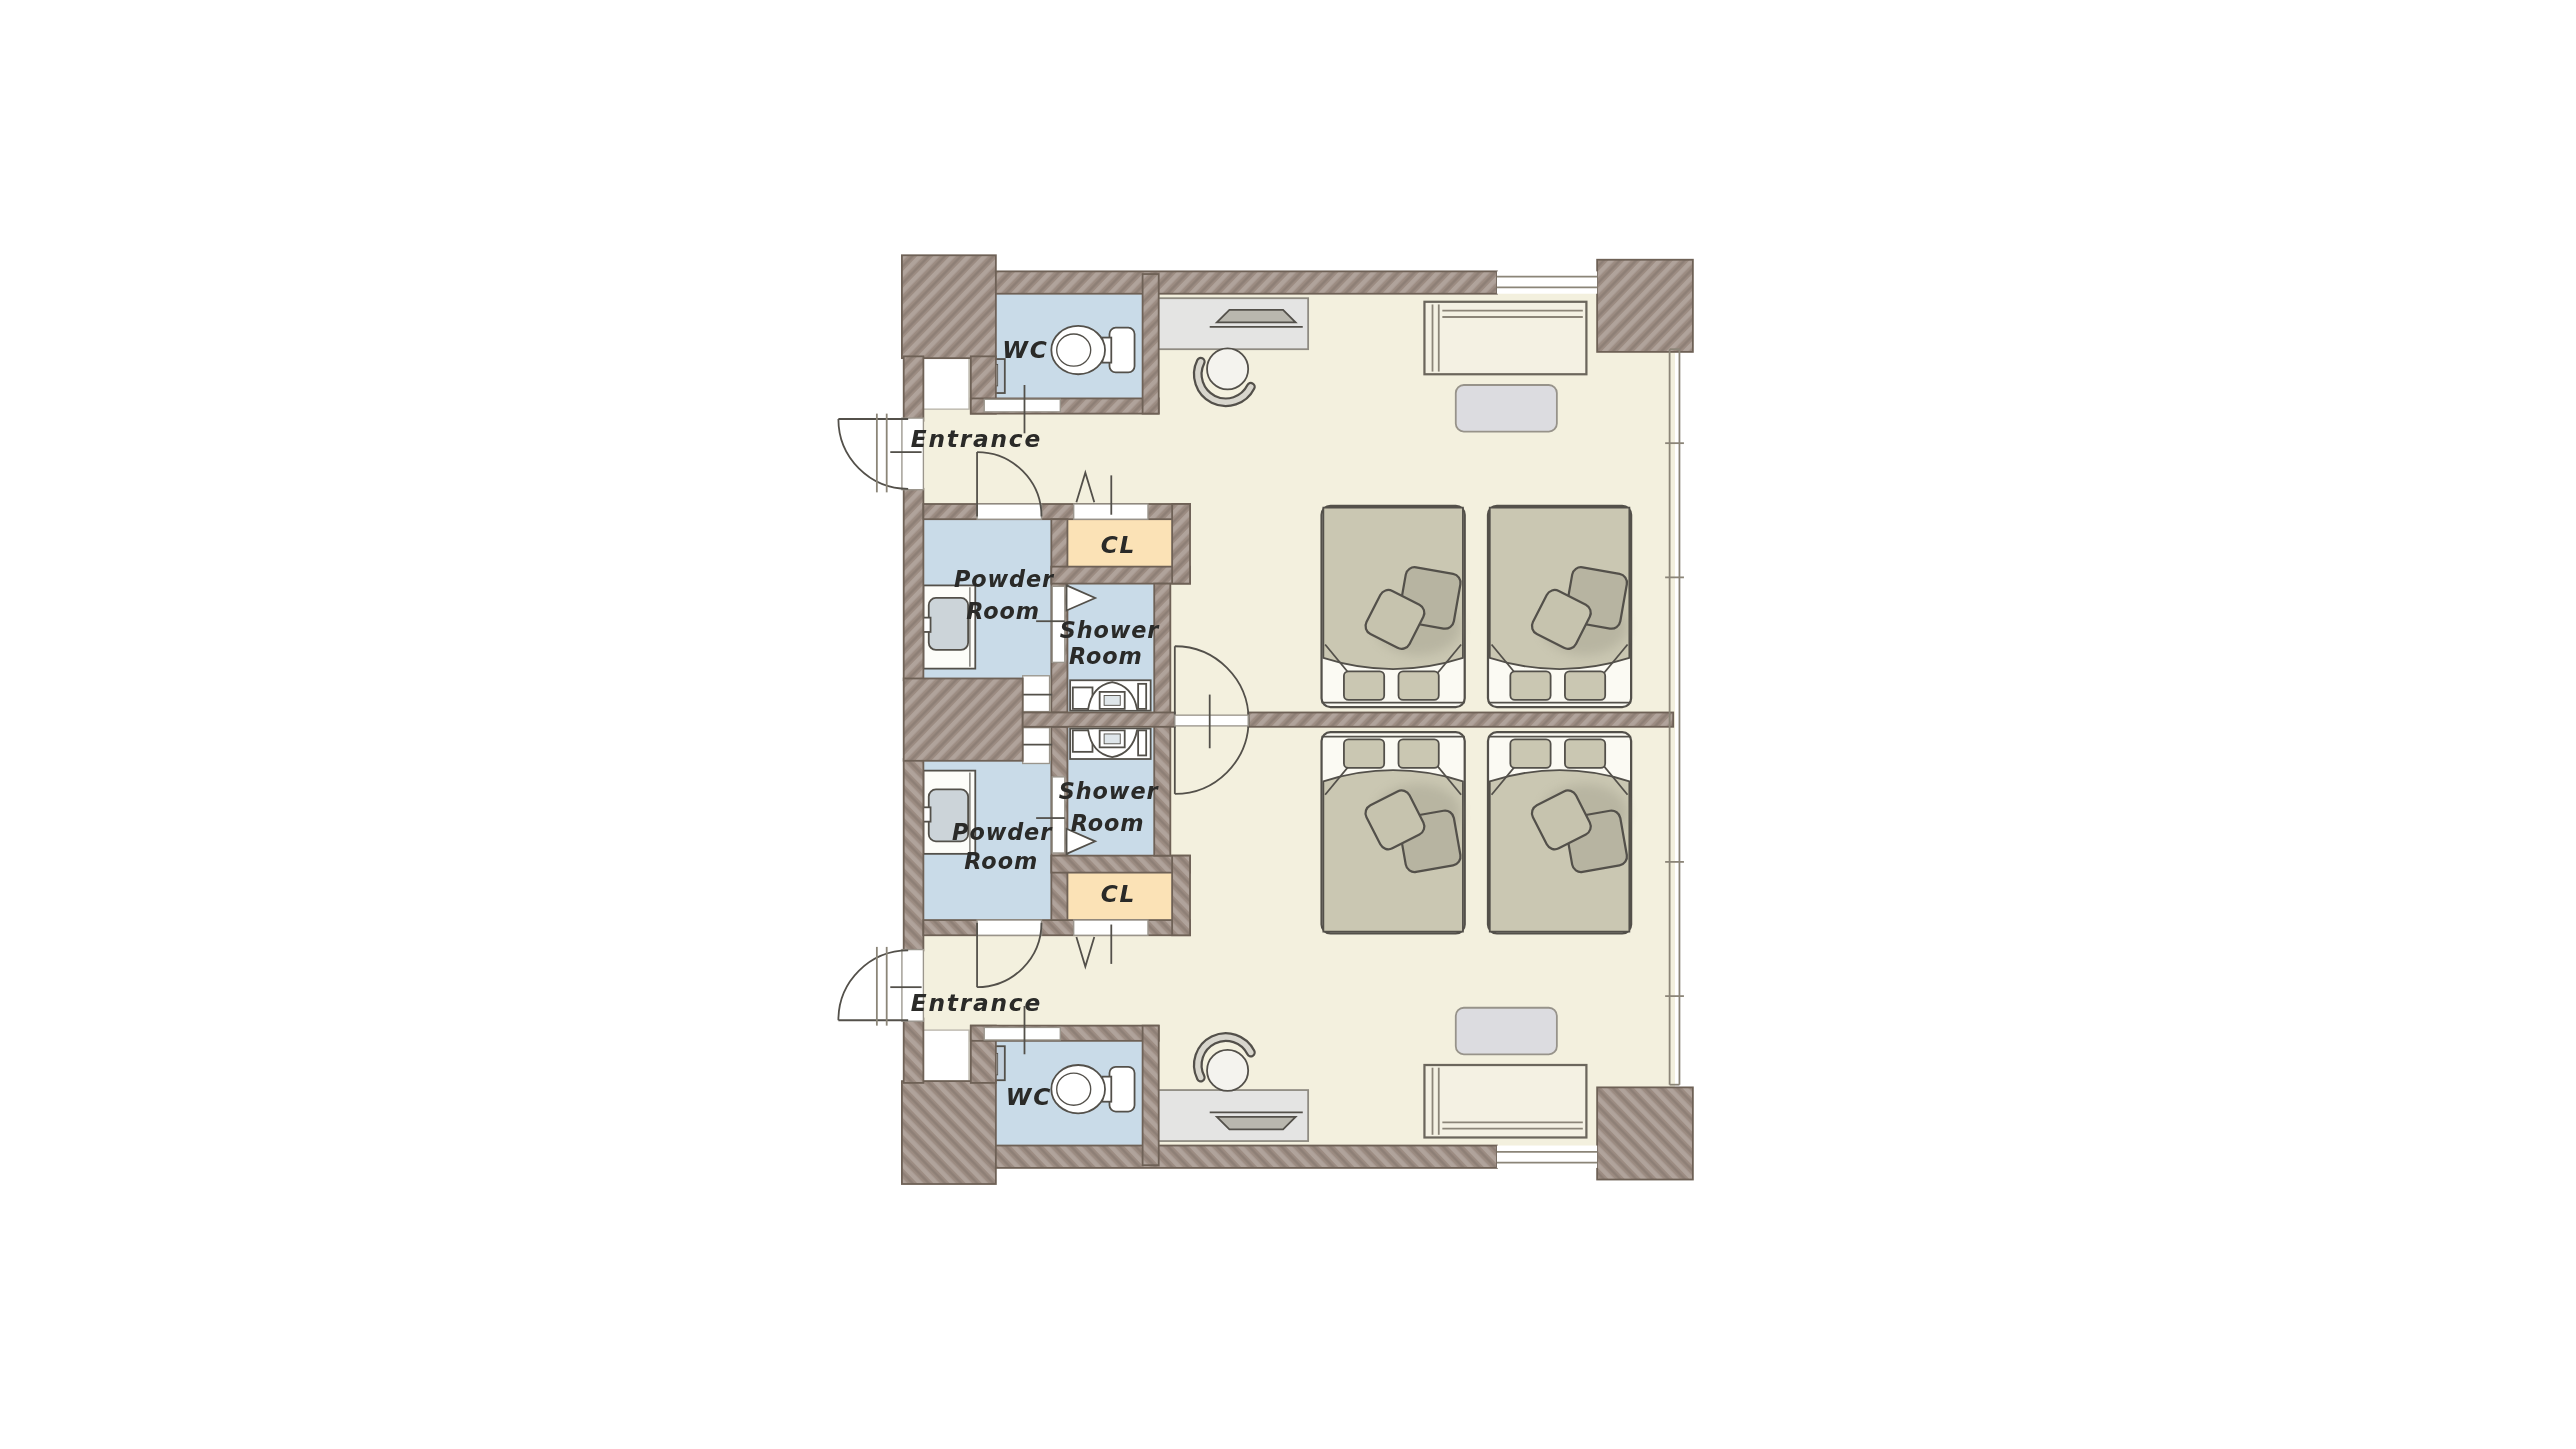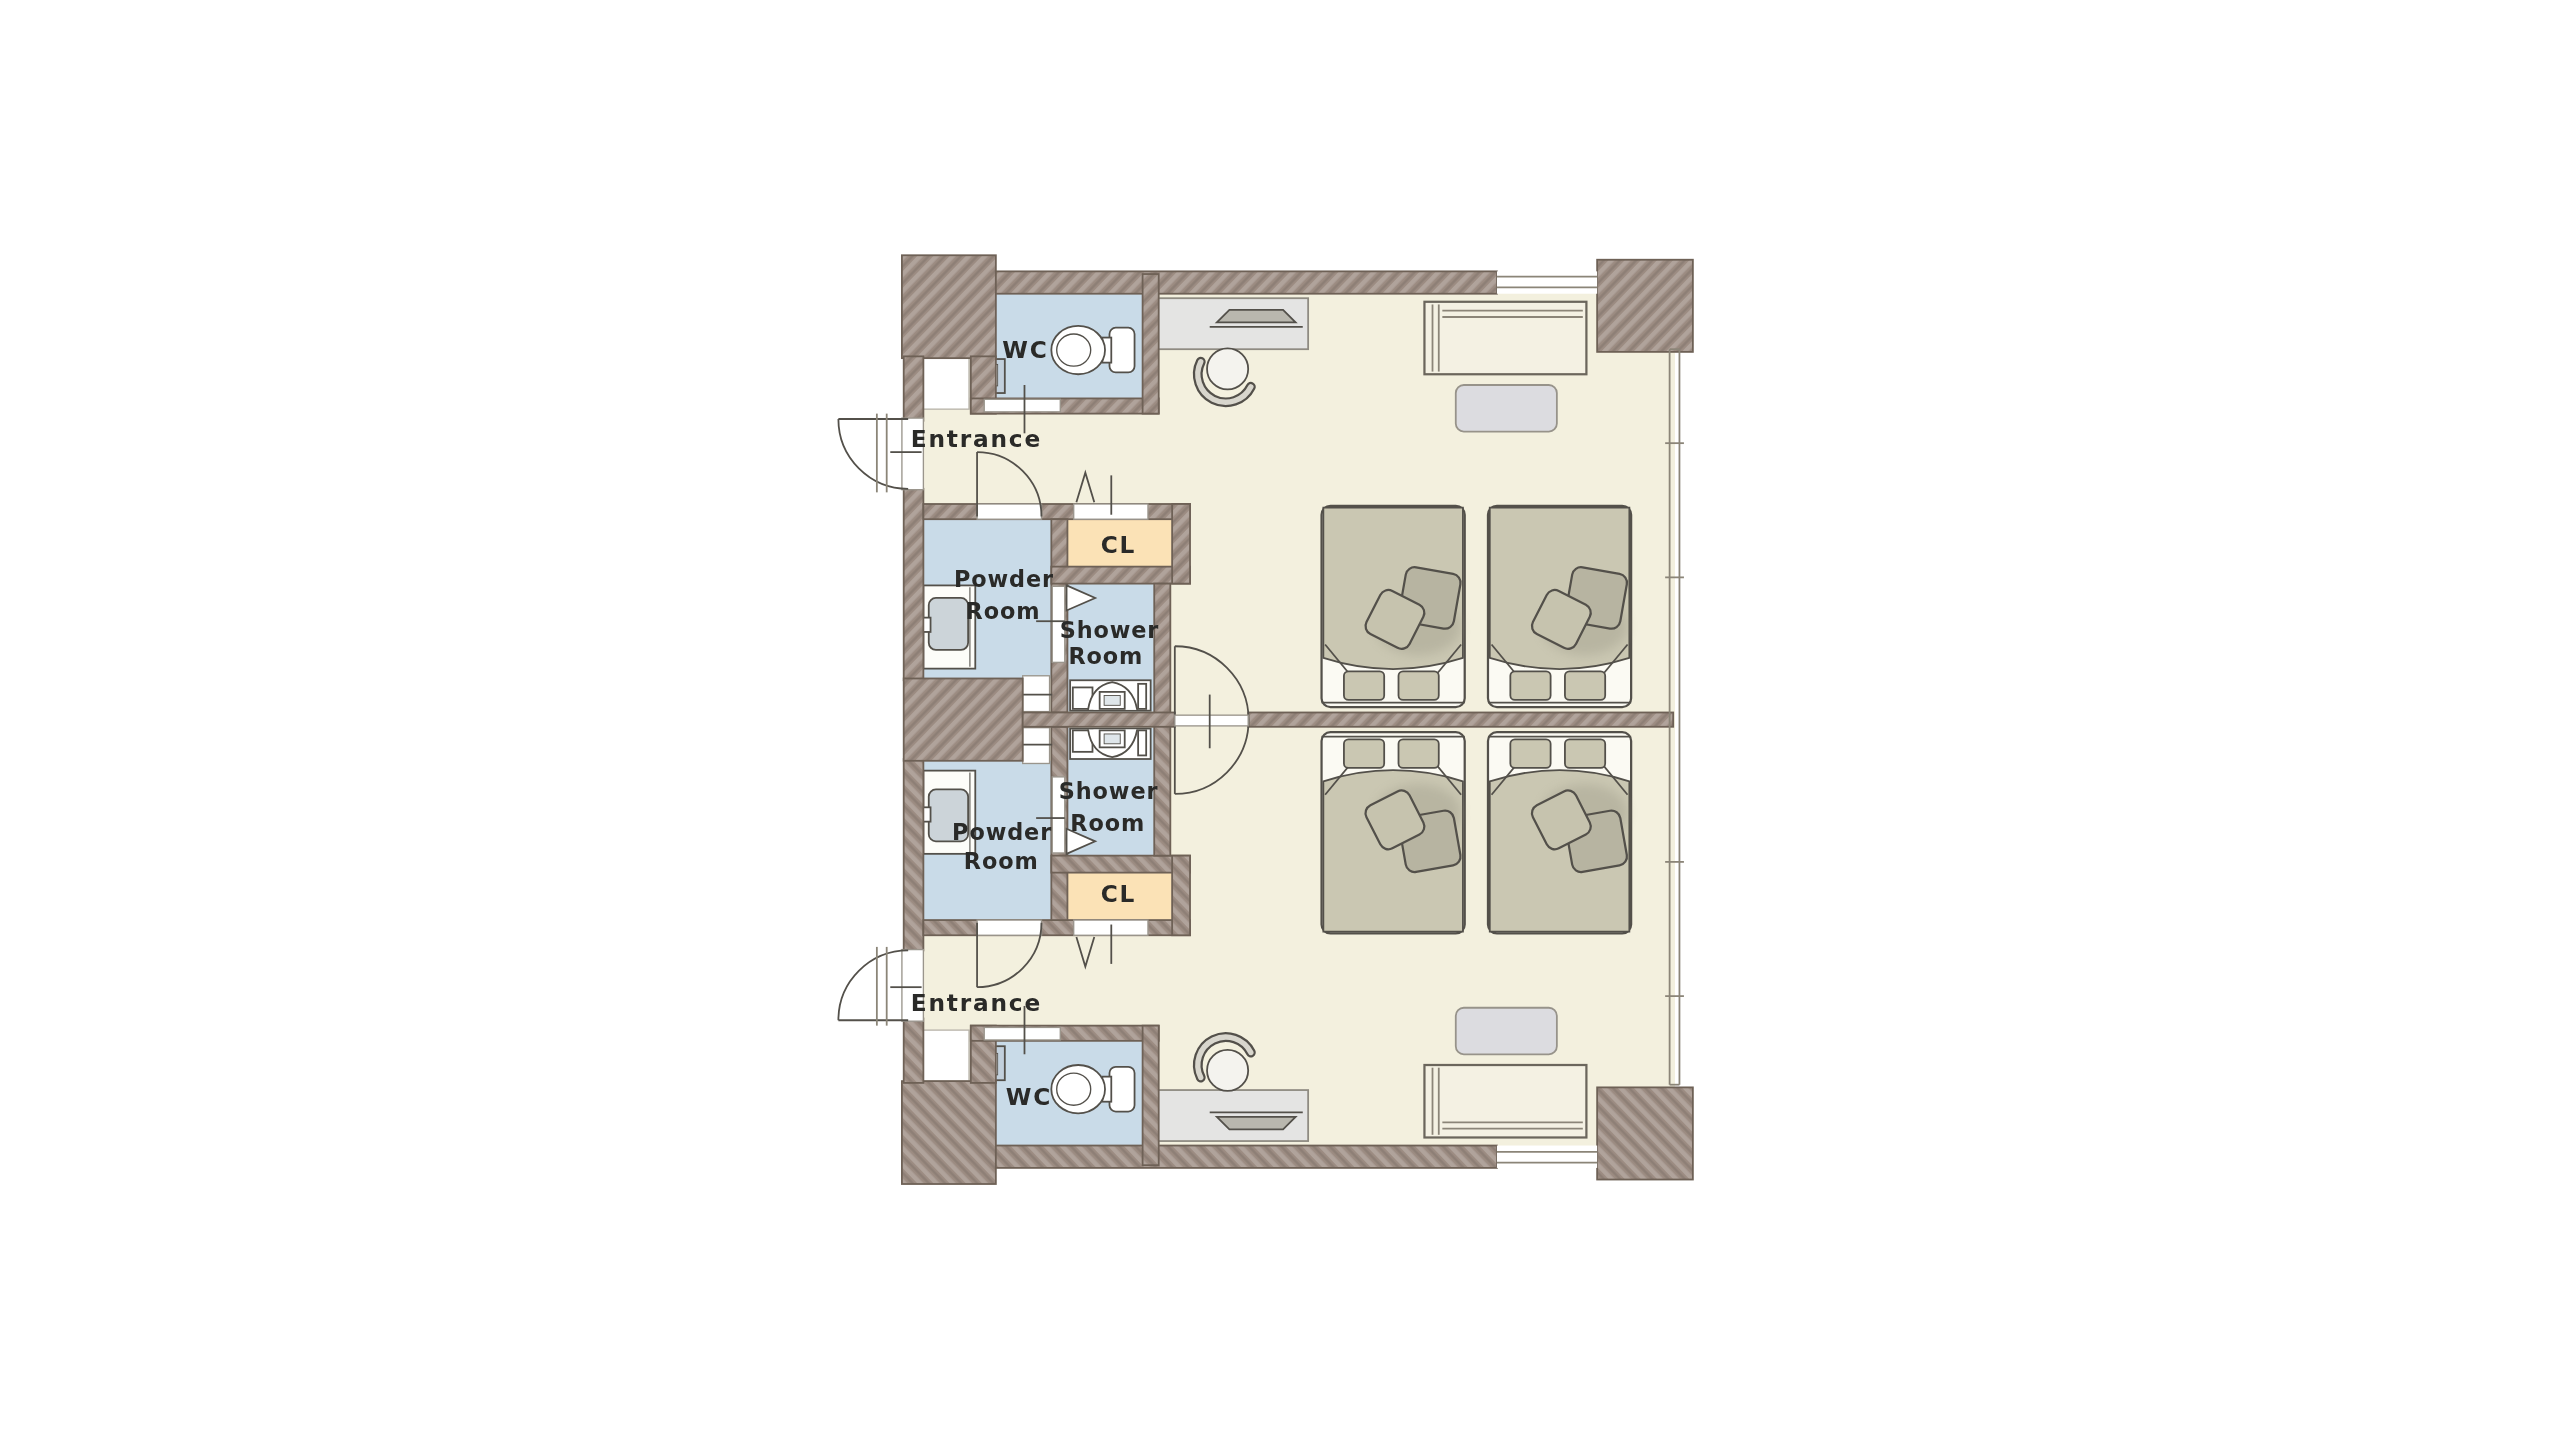--- a/index.html
+++ b/index.html
@@ -1,17 +1,17 @@
 <!DOCTYPE html>
 <html style="--background: #ffffff; --wall: #9c8c82; --wall_outline: #6e6156; --floor: #f3f0de; --wet_area: #c9dbe8; --closet: #fbe2b6; --bed: #cac7b2; --cushion_dark: #b7b4a1; --cushion_light: #c6c3ae; --furniture: #e4e4e3; --side_table: #dcdce0; --bench: #f4f1e3; --line: #53504a; --window_line: #8b8578; --label: #2a2a28;font-size:14.3px"><head>
 <meta charset="utf-8">
 <style>
   html,body{margin:0;padding:0;background:#fff;width:2576px;height:1450px;overflow:hidden;}
   body{font-family:"DejaVu Sans","Liberation Sans",sans-serif;}
-  #stage{position:relative;width:2291px;height:1450px;background:var(--background,#fff);}
+  #stage{position:relative;width:2291px;height:1450px;background:var(--background,#fff);font-style:italic;}
   svg{position:absolute;left:0;top:0;}
   text{font-family:"DejaVu Sans","Liberation Sans",sans-serif;font-weight:700;fill:var(--label,#2a2a28);}
   .lbl{font-size:26px;letter-spacing:2px;}
   .lbl-sm{font-size:25px;letter-spacing:1px;}
   .wall{fill:url(#hatch);stroke:var(--wall_outline,#6e6156);stroke-width:2;}
   .opening{fill:#ffffff;stroke:#9a958c;stroke-width:1.5;}
   .doorline{stroke:var(--line,#53504a);stroke-width:2;fill:none;}
   .winline{stroke:var(--window_line,#8b8578);stroke-width:2;fill:none;}
   .fixline{stroke:var(--line,#53504a);stroke-width:2;fill:#ffffff;}
 </style>

